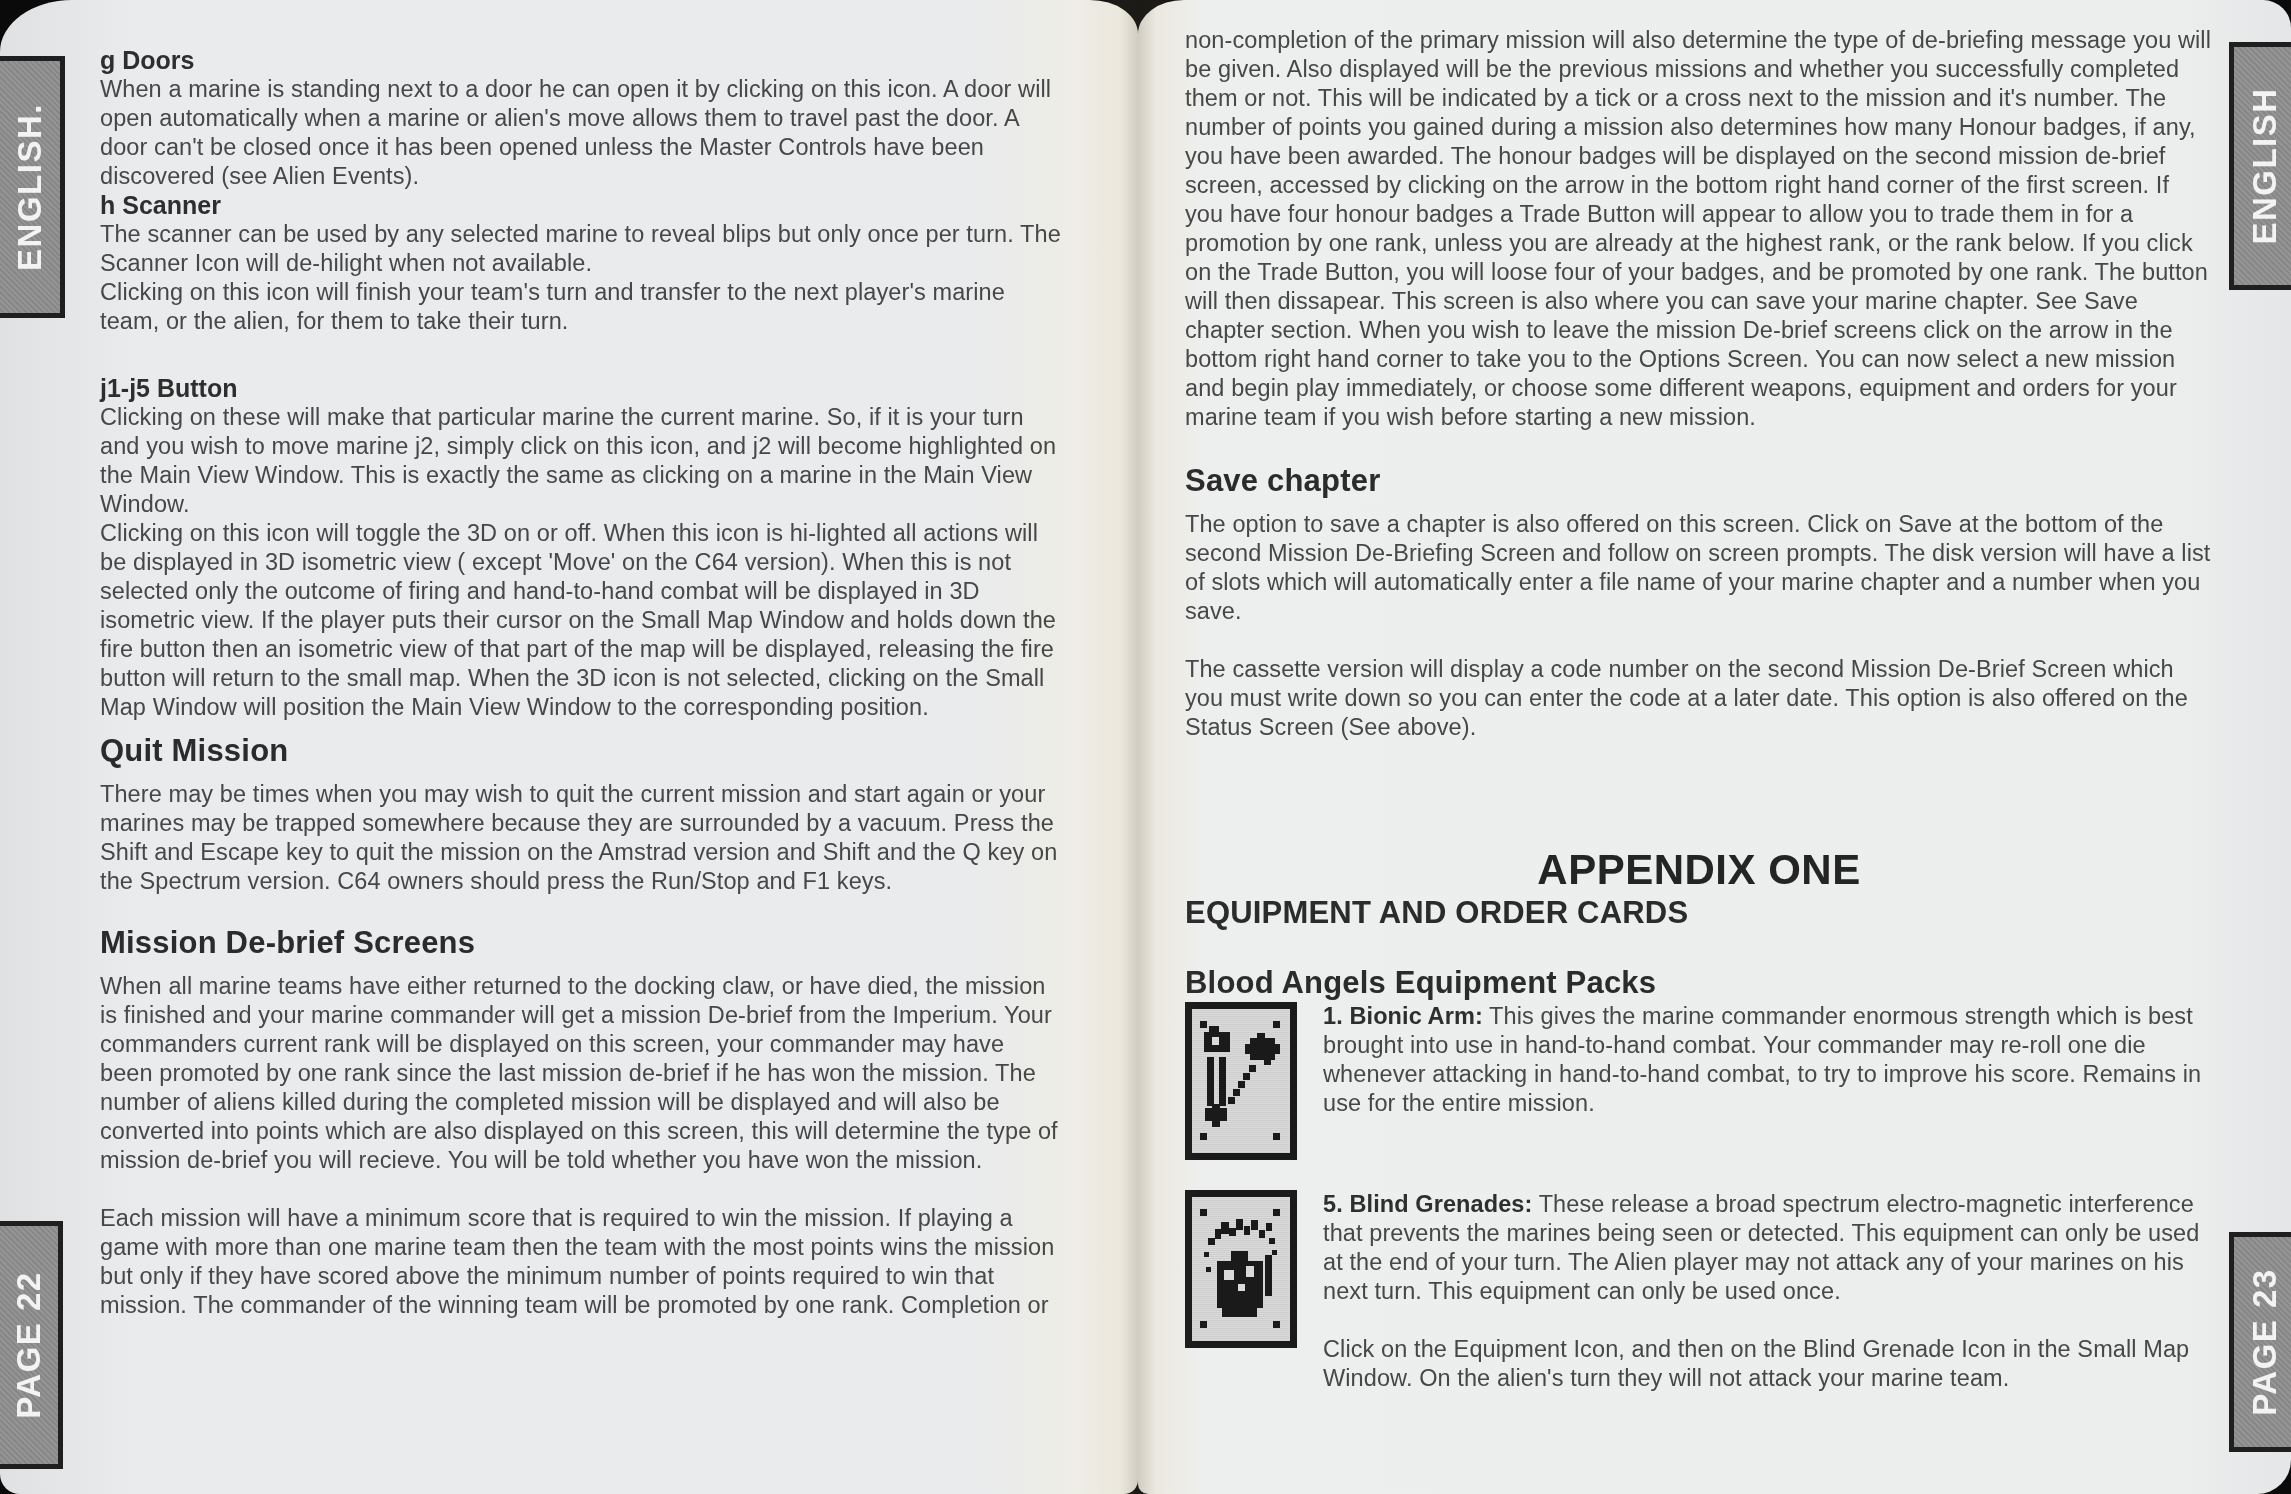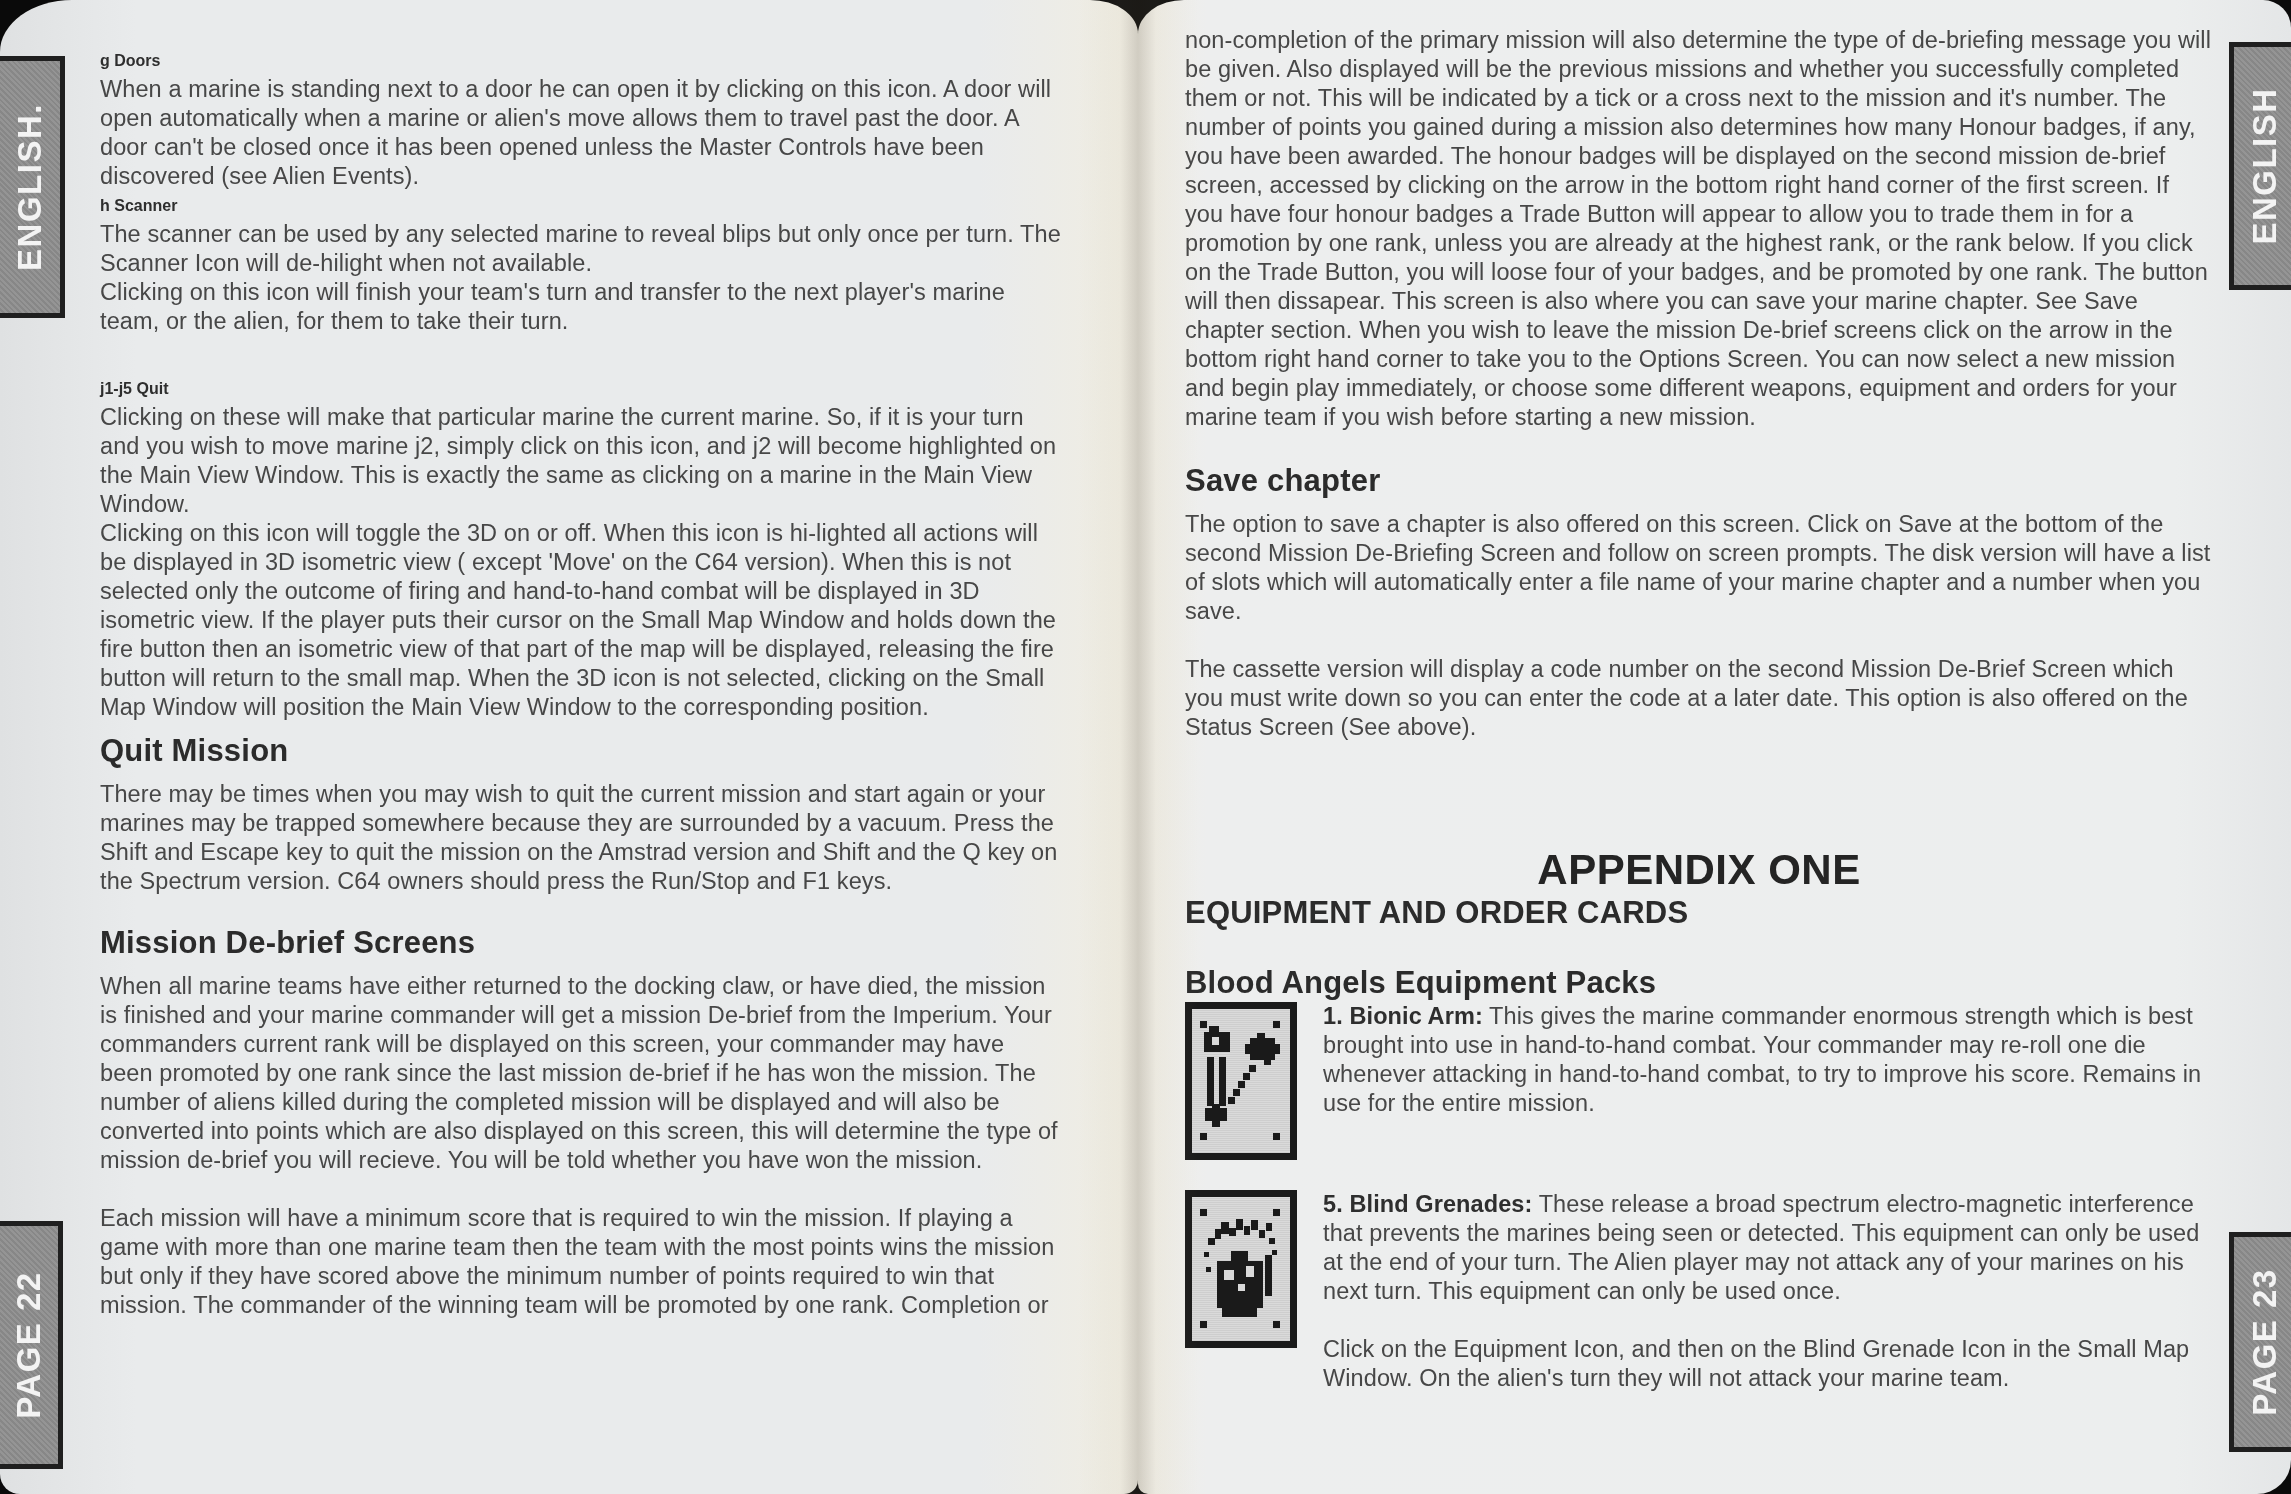--- a/index.html
+++ b/index.html
@@ -22,21 +22,21 @@
   }
   .gutter{
     position:absolute;top:0;left:1078px;width:120px;height:1494px;pointer-events:none;
     background:linear-gradient(90deg,rgba(150,140,115,0) 0%,rgba(190,180,150,0.10) 35%,rgba(90,82,65,0.22) 50%,rgba(190,180,150,0.10) 65%,rgba(150,140,115,0) 100%);
   }
   .content-left{position:absolute;left:100px;top:46px;width:962px;}
   .content-right{position:absolute;left:47px;top:26px;width:1028px;}
   .page-right .content-right{position:absolute;}
   p,h1,h2,h3{margin:0;}
   .body-text{font-size:23.5px;line-height:29px;color:#474747;letter-spacing:0.1px;}
-  .runin-head{font-size:16px;line-height:29px;font-weight:bold;color:#2e2e2e;}
+  .runin-head{font-size:25px;line-height:29px;font-weight:bold;color:#2e2e2e;}
   .sec-head{font-size:31px;line-height:38px;font-weight:bold;color:#2b2b2b;letter-spacing:0.2px;}
   .big-head{font-size:42px;line-height:48px;font-weight:bold;color:#242424;letter-spacing:0.5px;}
   .mt8{} .mt28{margin-top:28px;} .mt30{margin-top:30px;} .mt38{margin-top:38px;}
   .mt20{margin-top:10px;} .mb10{margin-bottom:10px;} .mt29{margin-top:29px;}
   .tab{
     position:absolute;display:flex;align-items:center;justify-content:center;
     background:
       repeating-linear-gradient(45deg,rgba(255,255,255,0.05) 0 2px,rgba(0,0,0,0.06) 2px 4px),
       #8f8f8f;
     border:5px solid #1f1f1f;
@@ -70,21 +70,21 @@
   <div class="content-left">
 
     <h3 class="runin-head">g Doors</h3>
     <p class="body-text">When a marine is standing next to a door he can open it by clicking on this icon. A door will open automatically when a marine or alien's move allows them to travel past the door. A door can't be closed once it has been opened unless the Master Controls have been discovered (see Alien Events).</p>
 
     <h3 class="runin-head mt8">h Scanner</h3>
     <p class="body-text">The scanner can be used by any selected marine to reveal blips but only once per turn. The Scanner Icon will de-hilight when not available.</p>
 
     <p class="body-text">Clicking on this icon will finish your team's turn and transfer to the next player's marine team, or the alien, for them to take their turn.</p>
 
-    <h3 class="runin-head mt38">j1-j5 Quit</h3>
+    <h3 class="runin-head mt38">j1-j5 Button</h3>
     <p class="body-text">Clicking on these will make that particular marine the current marine. So, if it is your turn and you wish to move marine j2, simply click on this icon, and j2 will become highlighted on the Main View Window. This is exactly the same as clicking on a marine in the Main View Window.</p>
 
     <p class="body-text">Clicking on this icon will toggle the 3D on or off. When this icon is hi-lighted all actions will be displayed in 3D isometric view ( except 'Move' on the C64 version). When this is not selected only the outcome of firing and hand-to-hand combat will be displayed in 3D isometric view. If the player puts their cursor on the Small Map Window and holds down the fire button then an isometric view of that part of the map will be displayed, releasing the fire button will return to the small map. When the 3D icon is not selected, clicking on the Small Map Window will position the Main View Window to the corresponding position.</p>
 
     <h2 class="sec-head mt20 mb10">Quit Mission</h2>
     <p class="body-text">There may be times when you may wish to quit the current mission and start again or your marines may be trapped somewhere because they are surrounded by a vacuum. Press the Shift and Escape key to quit the mission on the Amstrad version and Shift and the Q key on the Spectrum version. C64 owners should press the Run/Stop and F1 keys.</p>
 
     <h2 class="sec-head mt28 mb10">Mission De-brief Screens</h2>
     <p class="body-text">When all marine teams have either returned to the docking claw, or have died, the mission is finished and your marine commander will get a mission De-brief from the Imperium. Your commanders current rank will be displayed on this screen, your commander may have been promoted by one rank since the last mission de-brief if he has won the mission. The number of aliens killed during the completed mission will be displayed and will also be converted into points which are also displayed on this screen, this will determine the type of mission de-brief you will recieve. You will be told whether you have won the mission.</p>
     <p class="body-text mt29">Each mission will have a minimum score that is required to win the mission. If playing a game with more than one marine team then the team with the most points wins the mission but only if they have scored above the minimum number of points required to win that mission. The commander of the winning team will be promoted by one rank. Completion or</p>

